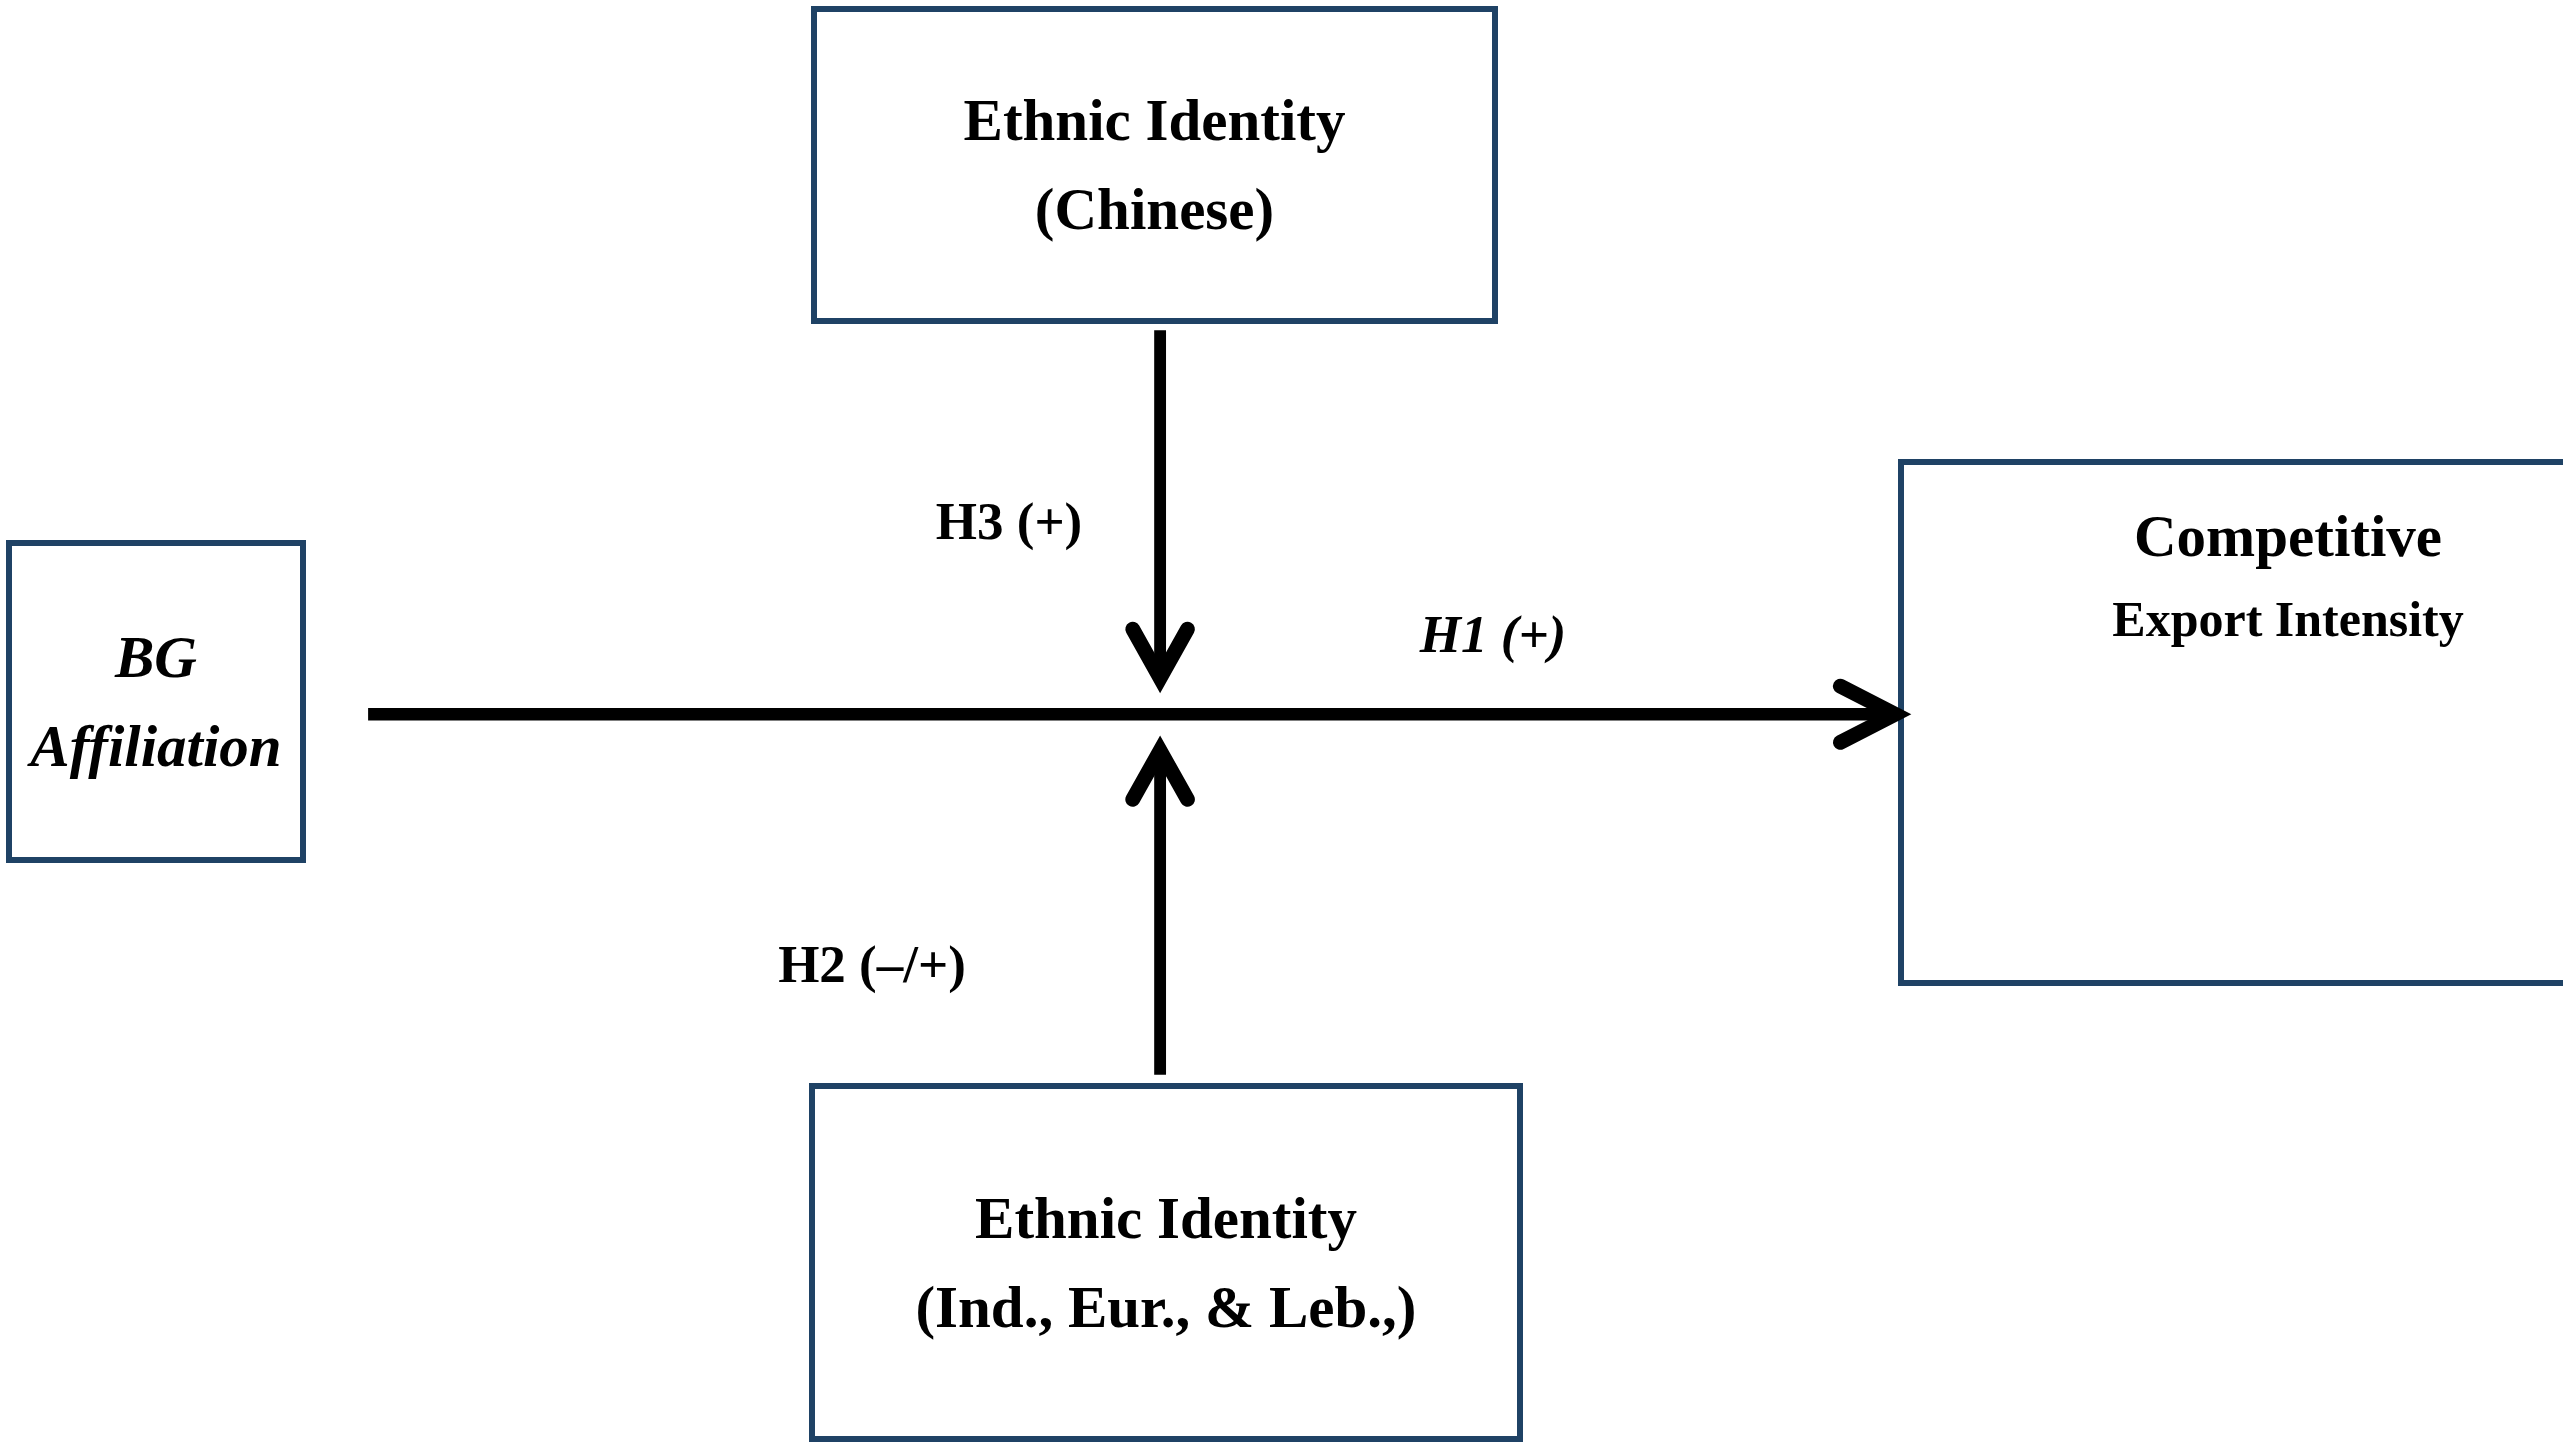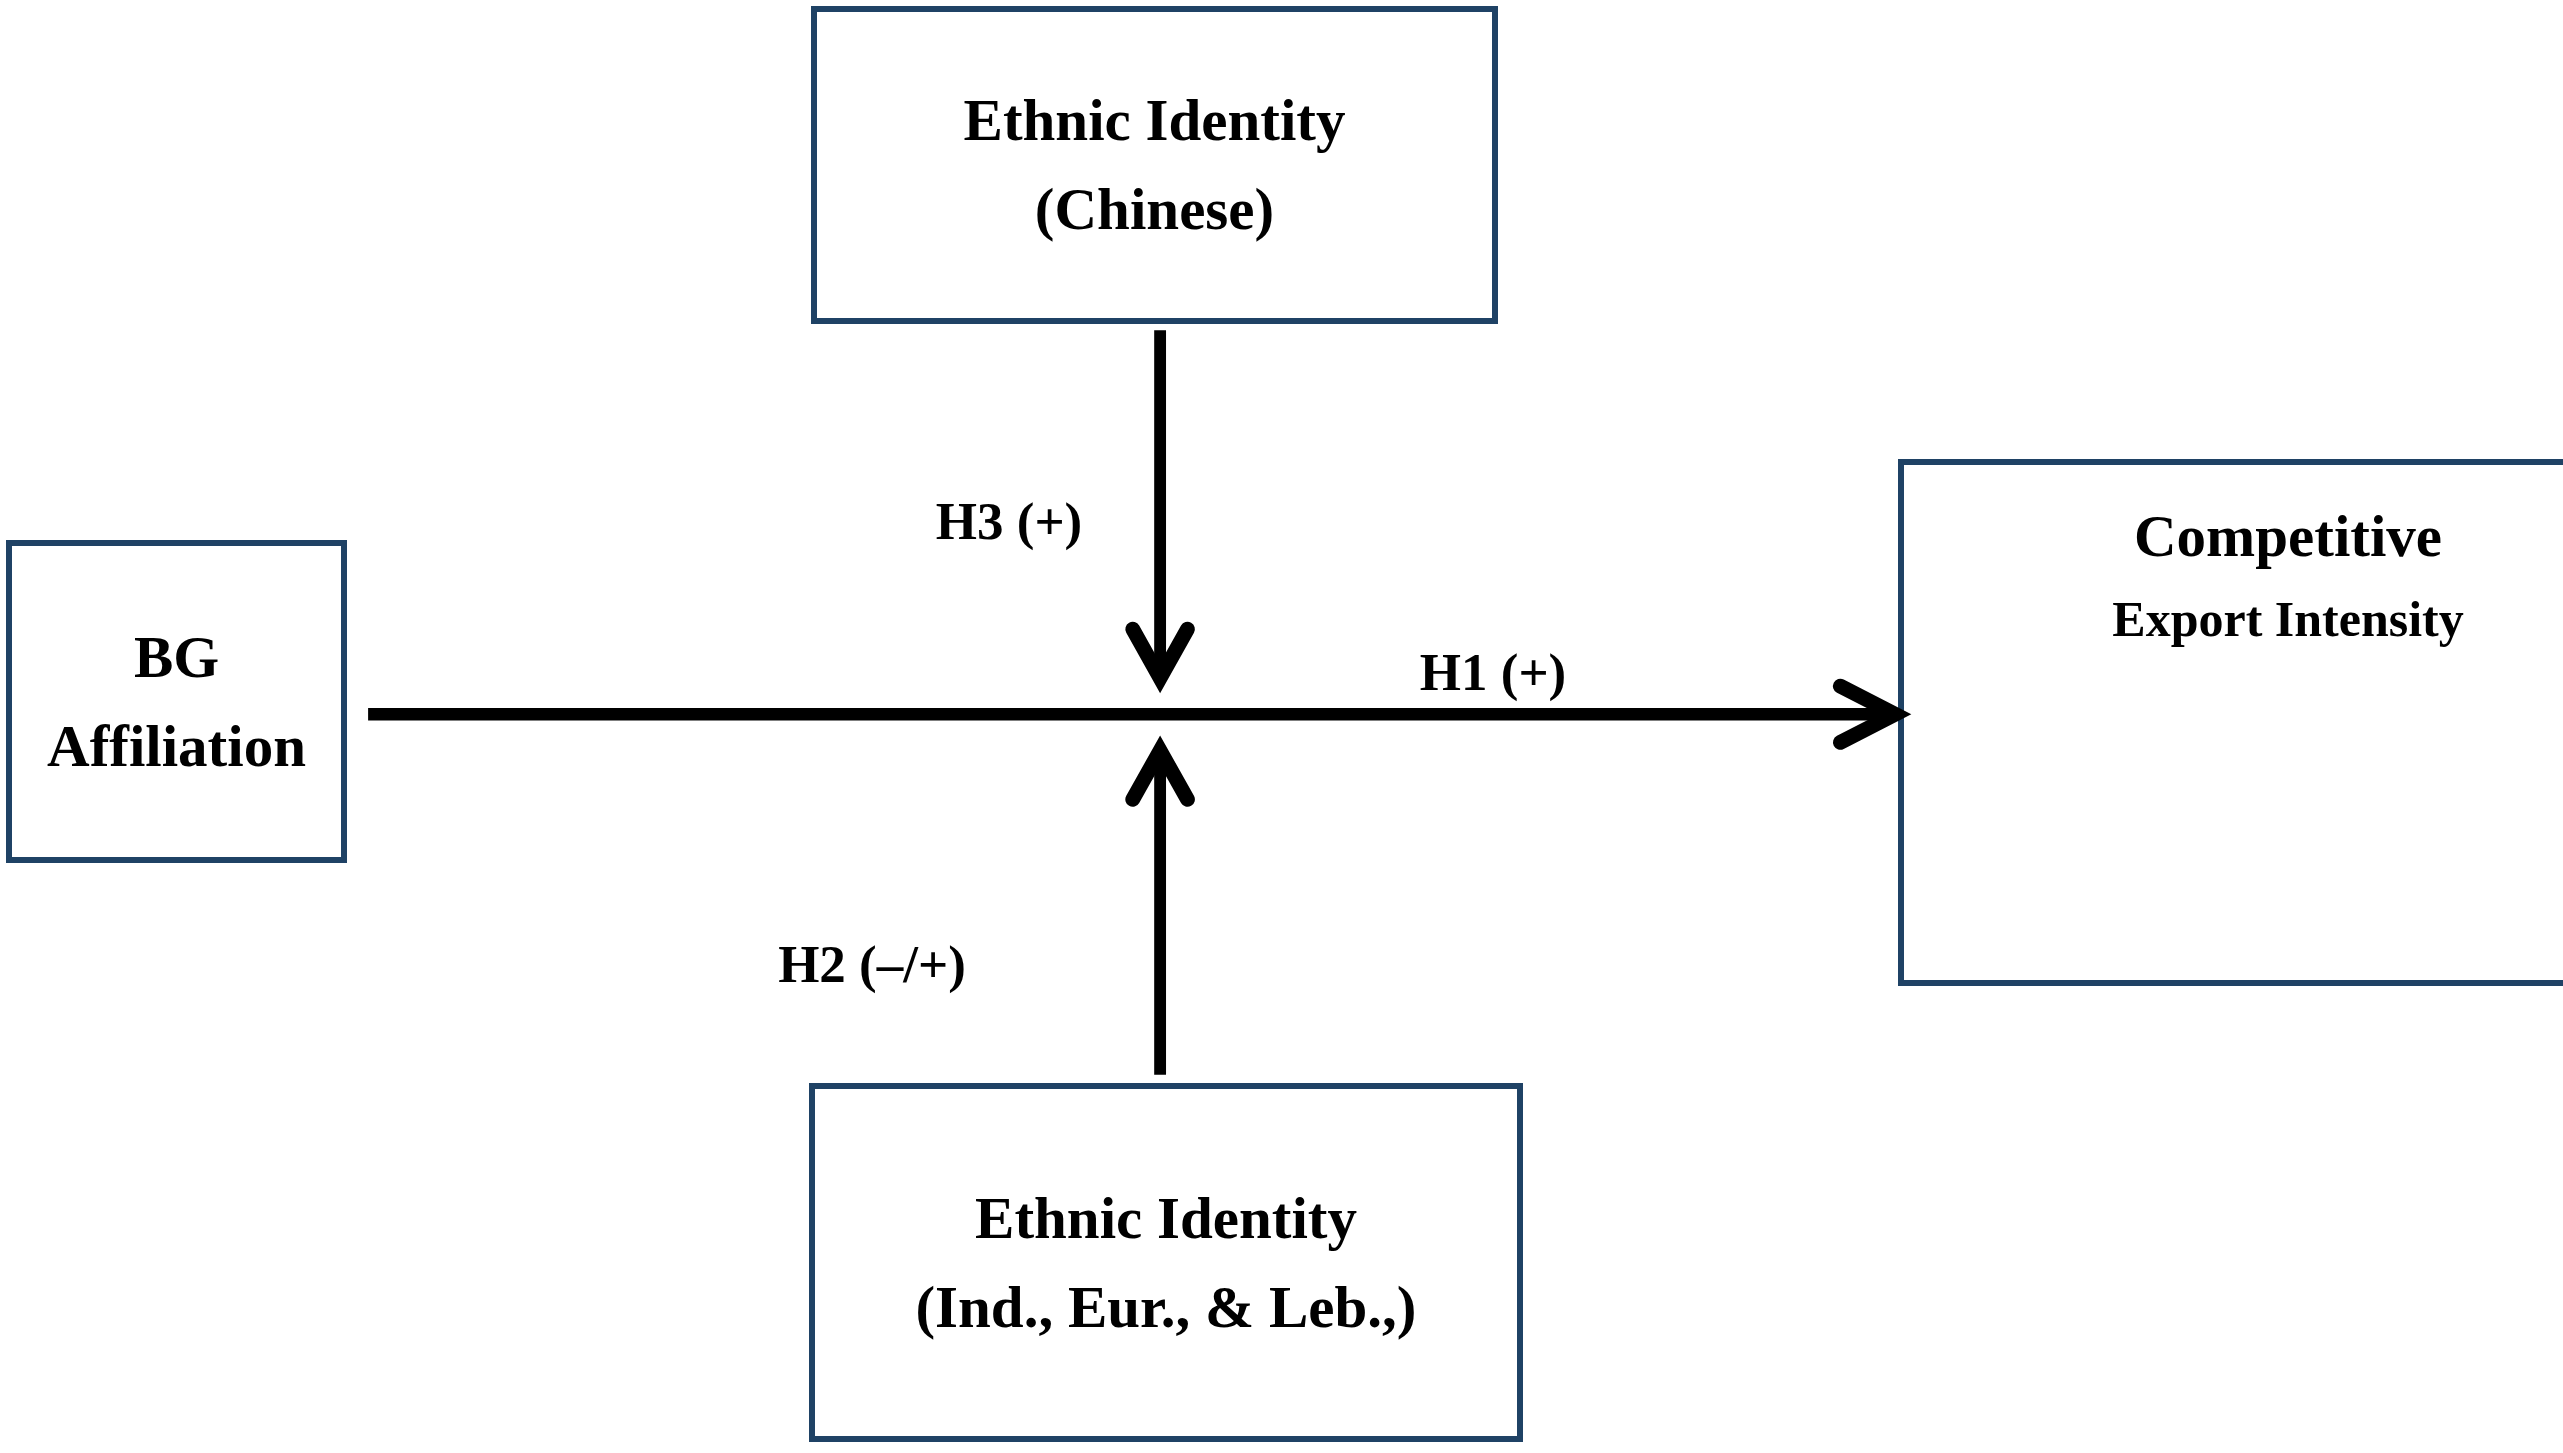--- a/index.html
+++ b/index.html
@@ -63,21 +63,21 @@
 </head>
 <body>
 
 <div id="canvas">
 
   <div class="box" style="left:811px; top:6px; width:687px; height:318px;">
     <div class="t80">Ethnic Identity</div>
     <div class="t80">(Chinese)</div>
   </div>
 
-  <div class="box" style="left:6px; top:540px; width:341px; height:323px;">
+  <div class="box" style="left:6px; top:540px; width:300px; height:323px;font-style:italic;">
     <div class="t80">BG</div>
     <div class="t80">Affiliation</div>
   </div>
 
   <div class="box top-align" style="left:1898px; top:459px; width:780px; height:527px;">
     <div class="t80">Competitive</div>
     <div class="t68">Export Intensity</div>
   </div>
 
   <div class="box" style="left:809px; top:1083px; width:714px; height:359px;">
@@ -97,17 +97,17 @@
       <polyline points="1530,850 1567,916 1604,850" fill="none" stroke="#000000" stroke-width="20" stroke-linecap="round" stroke-linejoin="miter"></polyline>
     </g>
 
     <g>
       <line x1="1567" y1="1452" x2="1567" y2="1028" stroke="#000000" stroke-width="16"></line>
       <polyline points="1530,1080 1567,1014 1604,1080" fill="none" stroke="#000000" stroke-width="20" stroke-linecap="round" stroke-linejoin="miter"></polyline>
     </g>
   </svg>
 
   <div class="arrow-label" style="left:1009px; top:502px;">H3 (+)</div>
-  <div class="arrow-label" style="left:1493px; top:653px;">H1 (+)</div>
+  <div class="arrow-label" style="left:1493px; top:615px;font-style:italic;">H1 (+)</div>
   <div class="arrow-label" style="left:872px; top:945px;">H2 (–/+)</div>
 
 </div>
 
 
 </body></html>

